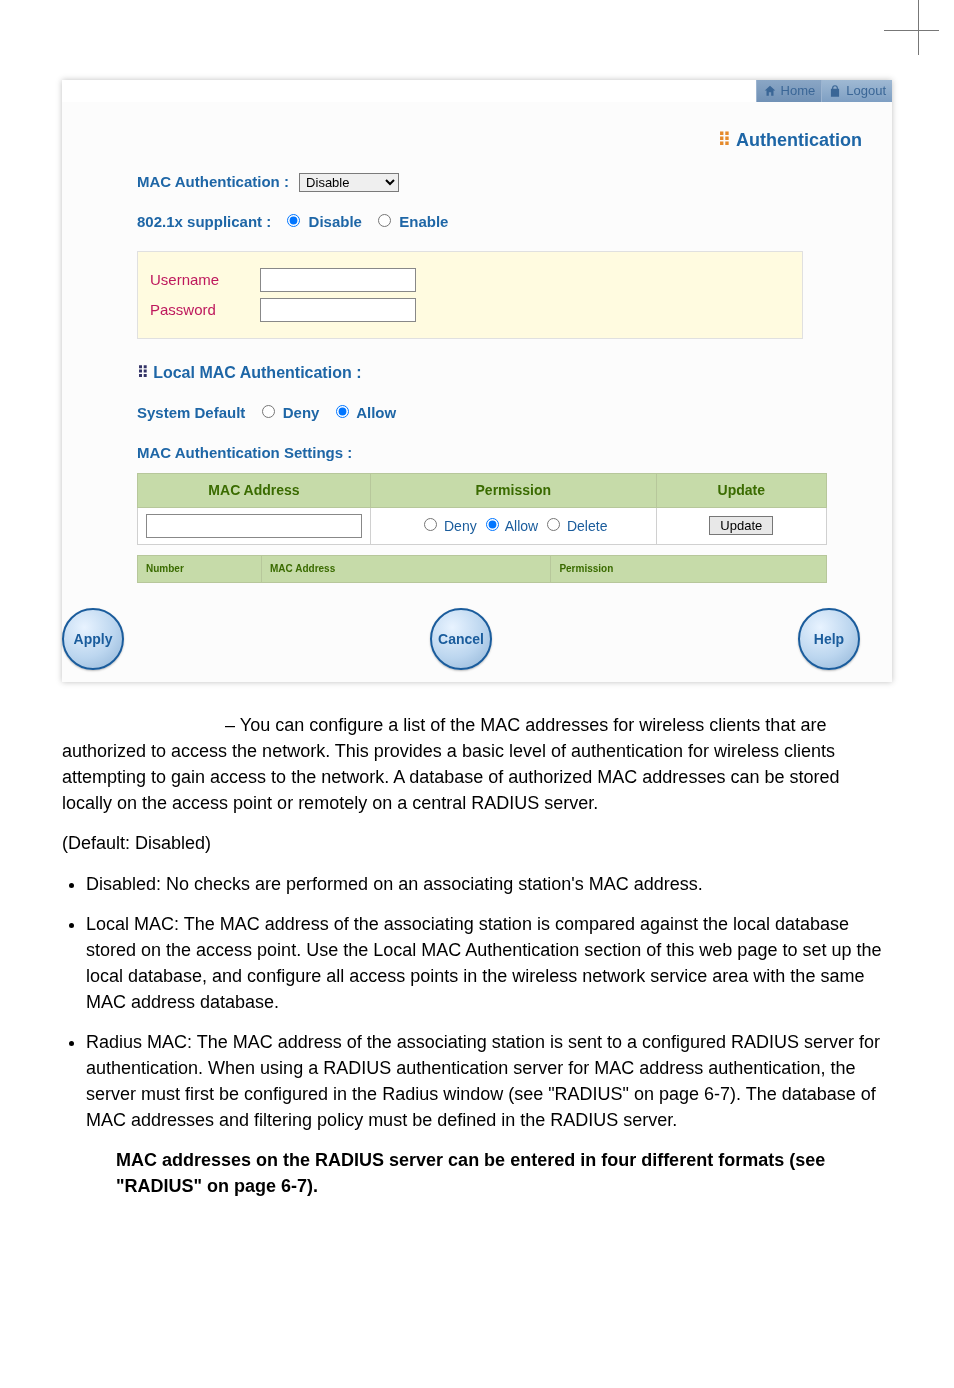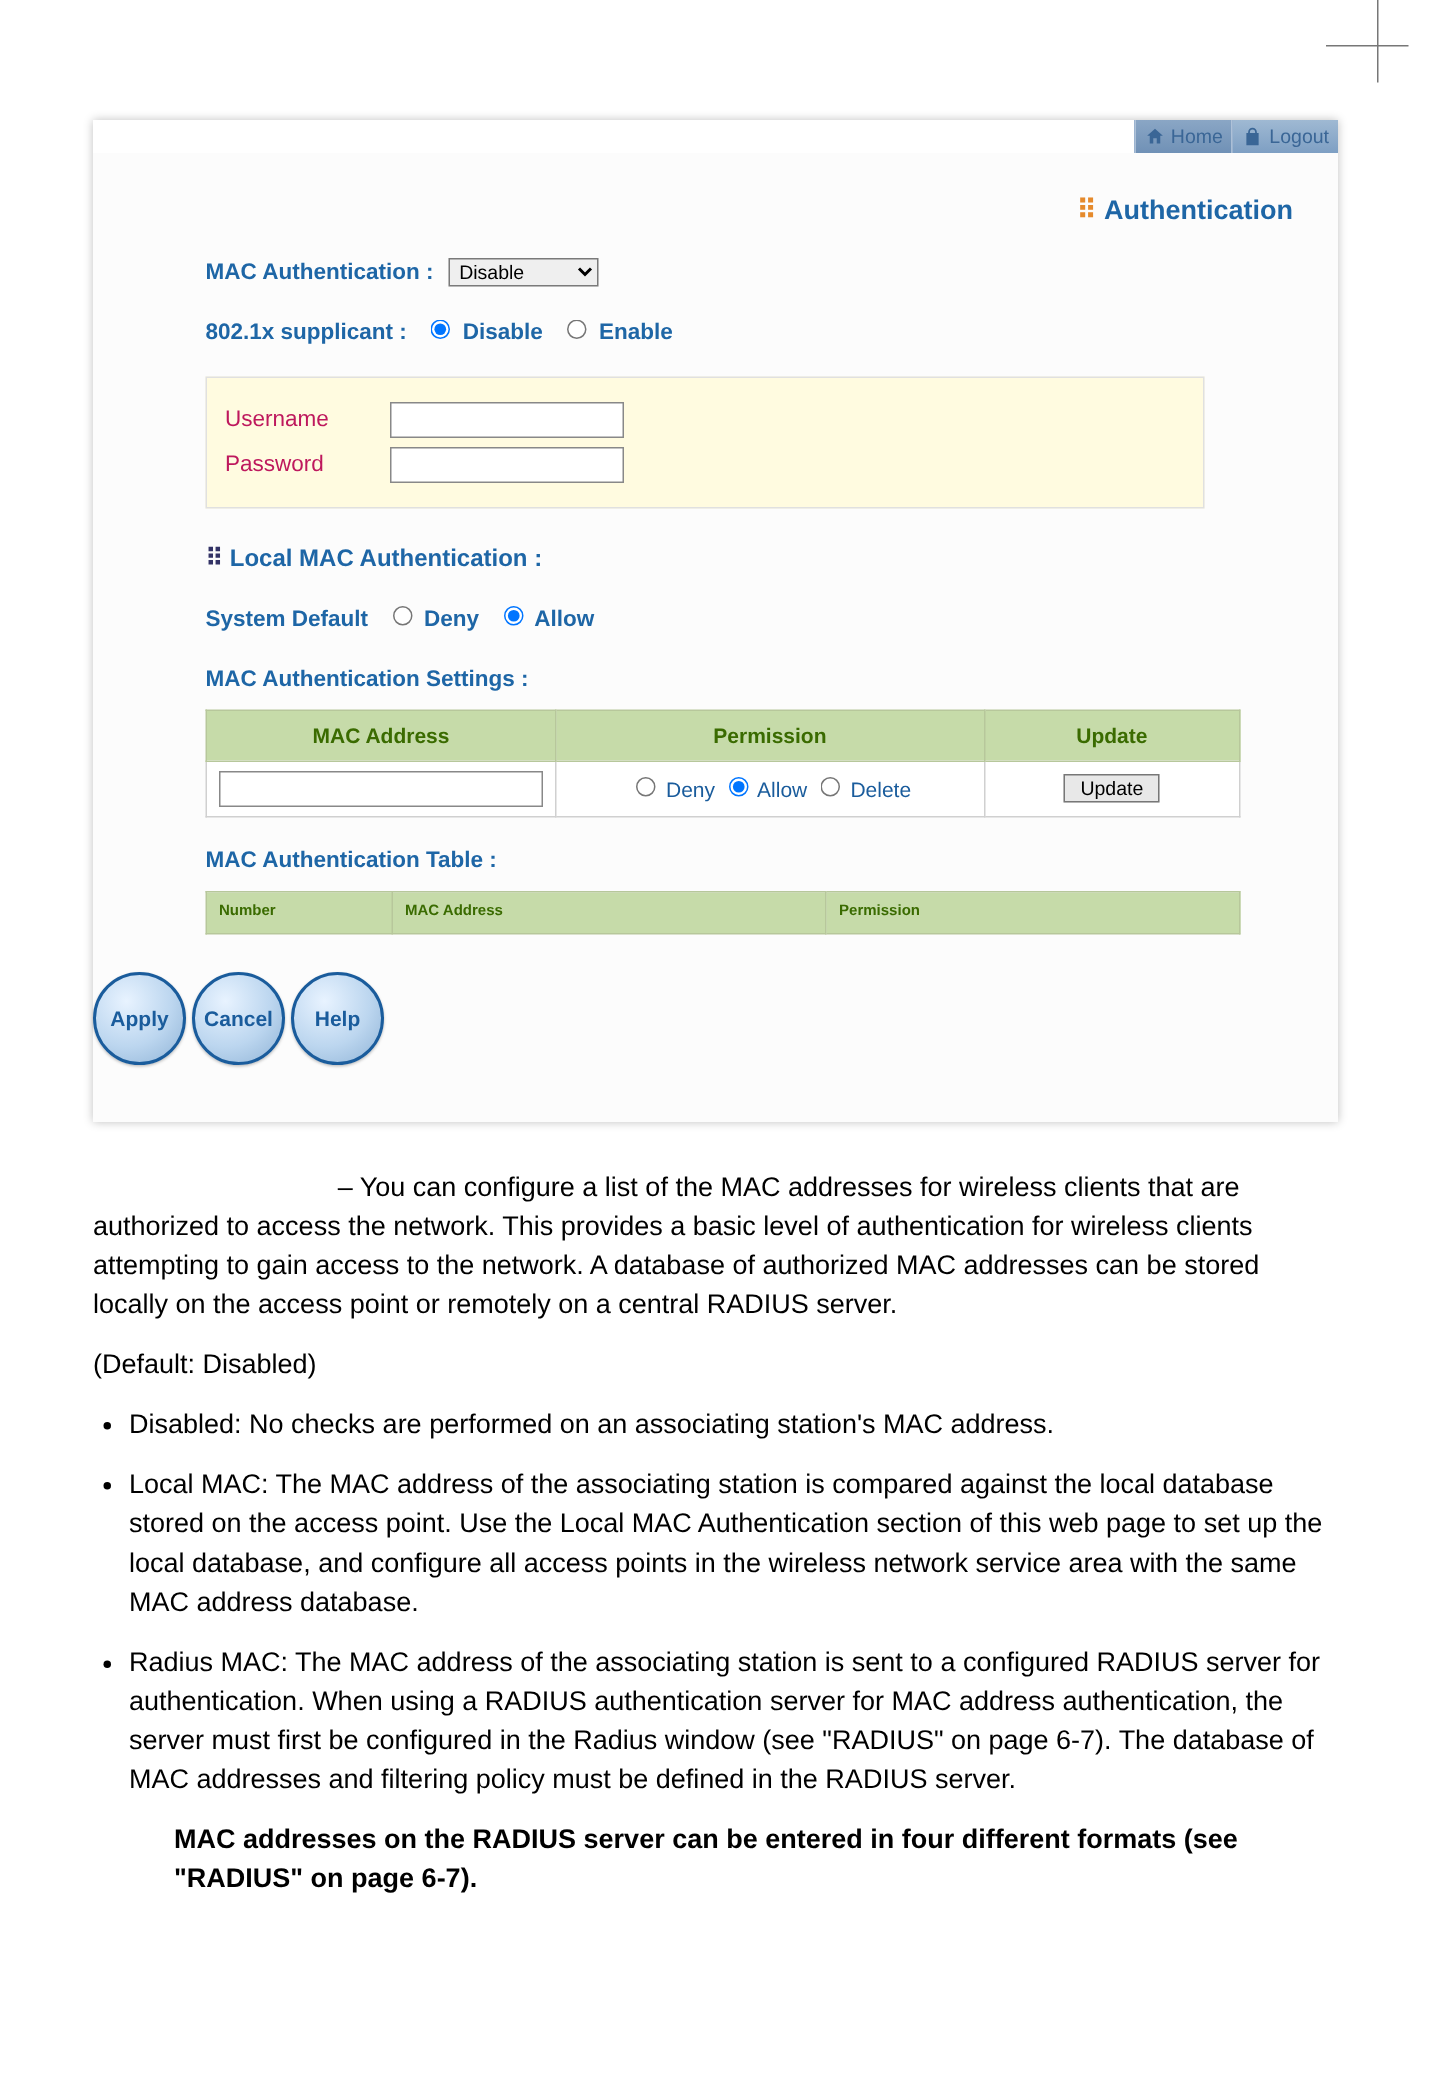--- a/index.html
+++ b/index.html
@@ -31,21 +31,21 @@
     }
     .crop-mark::after {  
       top: 0; right: 35px; width: 1px; height: 55px;
     }
 
     .screenshot-frame {
       width: 830px;
       margin: 80px auto 30px auto;
       background: #fcfcfc;
       box-shadow: 0 0 6px rgba(0,0,0,.25);
-      padding-bottom: 38px;
+      padding-bottom: 12px;
     }
 
     .topbar {
       width: 100%;
       height: 22px;
       background: linear-gradient(#ffffff,#ffffff);
       position: relative;
     }
     .top-buttons {
       position: absolute;
@@ -152,21 +152,21 @@
       color:#3a6b00;
       font-weight: bold;
       padding: 6px 8px;
       border:1px solid #b7c79b;
       text-align:left;
     }
 
     .action-buttons {
       width: 830px;
       margin: 20px auto 0 auto;
-      display:flex; justify-content:flex-start; gap:4px; padding-right:32px; box-sizing:border-box;
+      display:flex; justify-content:space-between; gap:4px; padding-right:32px; box-sizing:border-box;
     }
     .round-btn {
       width:58px;height:58px;border-radius:50%;
       display:flex;align-items:center;justify-content:center;
       font-size:14px;font-weight:bold;
       color:#1a5c9c;
       border:2px solid #1a5c9c;
       background: radial-gradient(circle at 35% 30%, #e8f3ff 0%, #bcd6ef 55%, #8fb3d6 100%);
       box-shadow: 0 1px 2px rgba(0,0,0,.25);
     }
@@ -268,21 +268,20 @@
             <input type="radio" checked="" style="">
             <label>Allow</label>
             <input type="radio" style="">
             <label>Delete</label>
           </td>
           <td><button class="update">Update</button></td>
         </tr>
       </tbody>
         </table>
 
-      <div class="row-line">MAC Authentication Table :</div>
 
       <table class="table2">
         <tbody>
             <tr>
           <th style="width:18%">Number</th>
           <th style="width:42%">MAC Address</th>
           <th style="width:40%">Permission</th>
         </tr>
       </tbody>
         </table>

